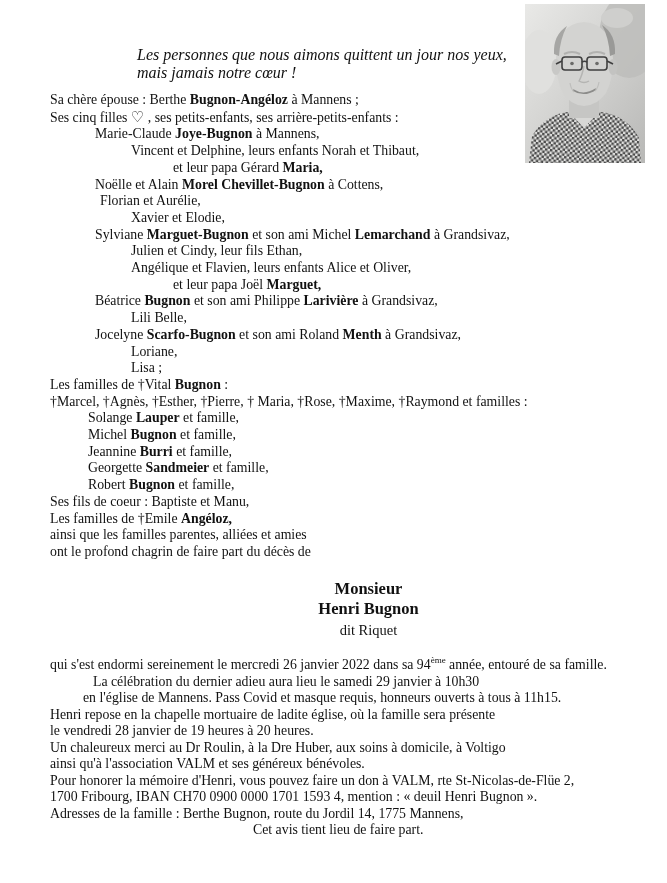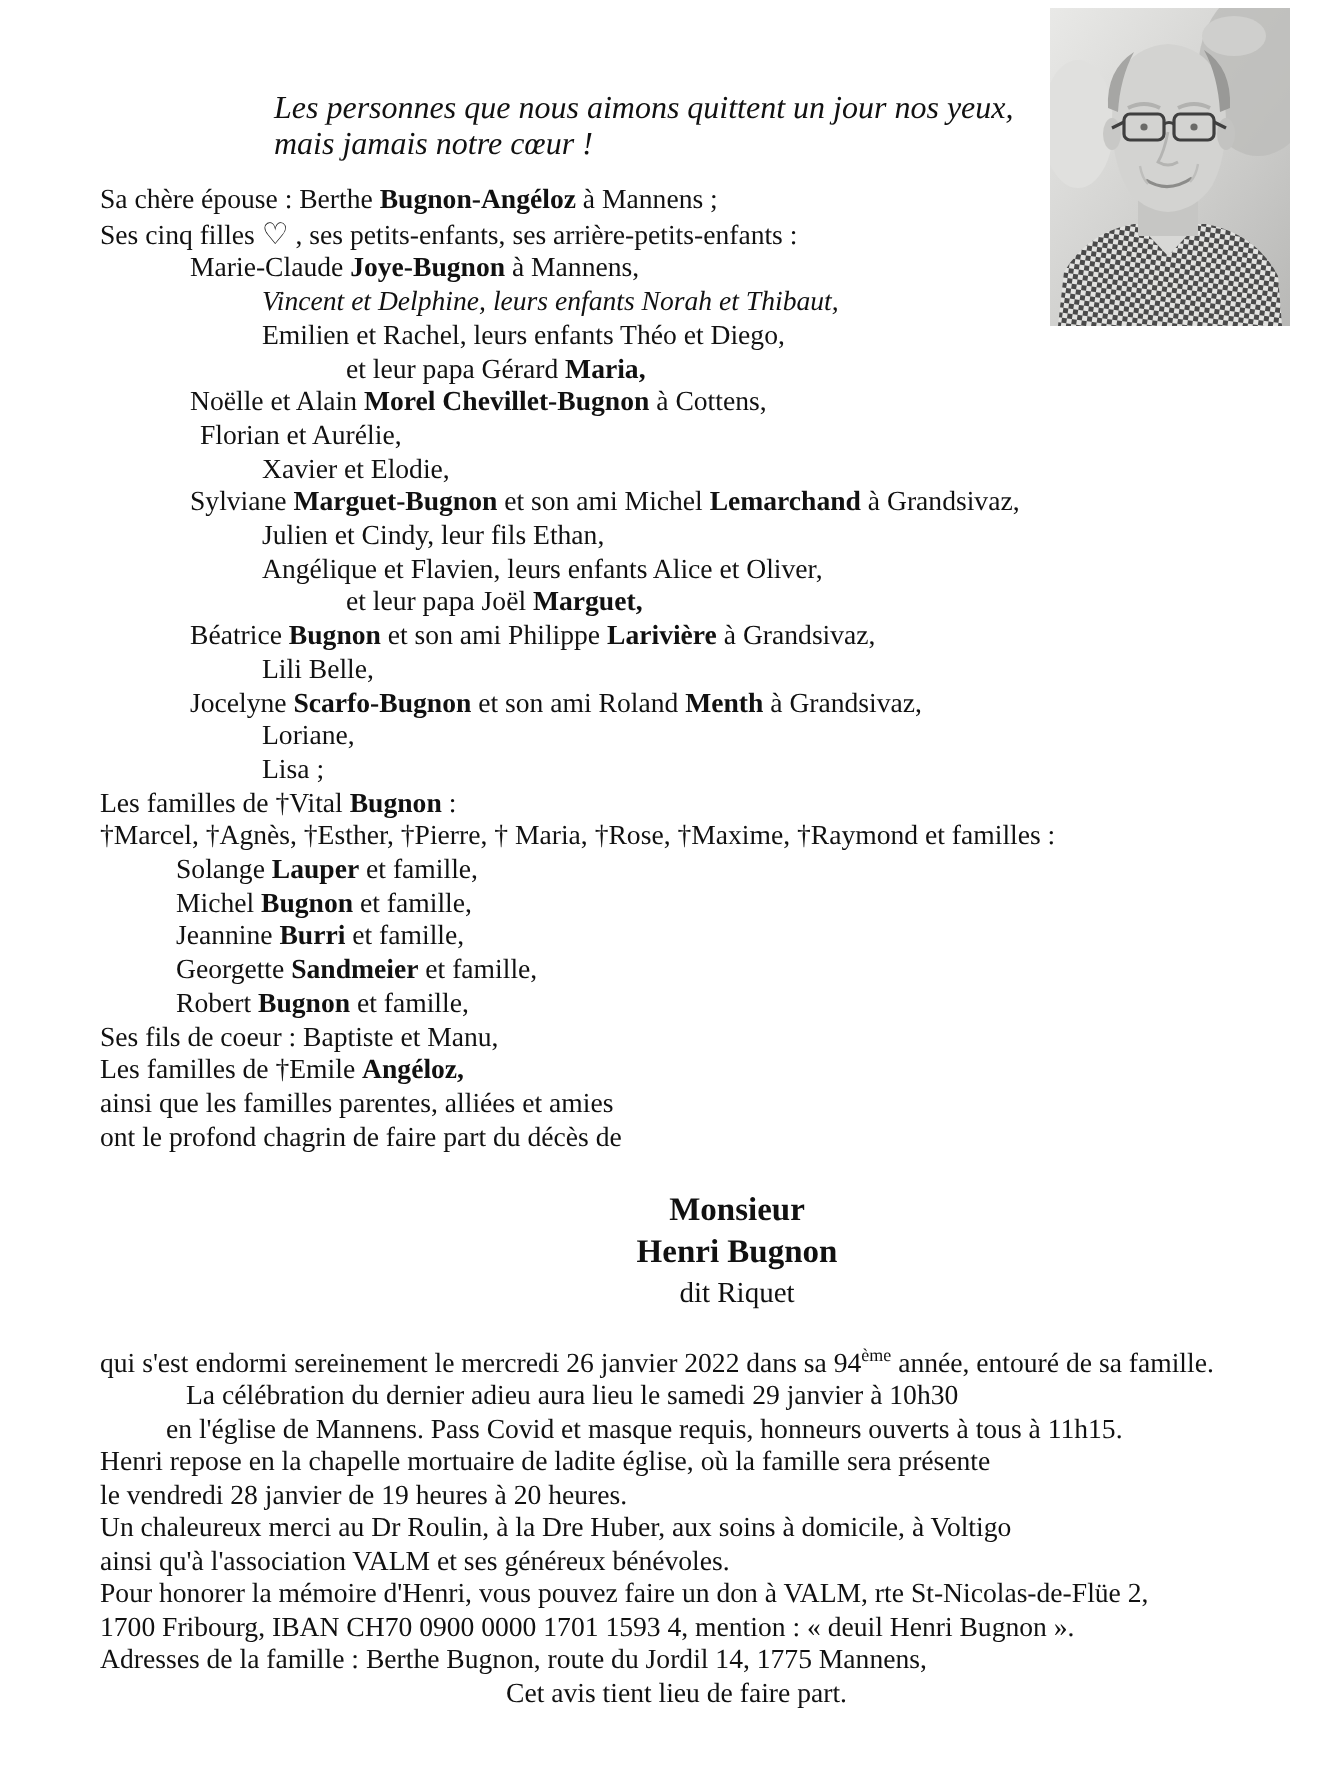--- a/index.html
+++ b/index.html
@@ -39,22 +39,21 @@
 
   <div class="quote">
     <div class="tl">Les personnes que nous aimons quittent un jour nos yeux,</div>
     <div class="tl">mais jamais notre cœur !</div>
   </div>
 
   <div class="block fam">
       <div class="tl"><span>Sa chère épouse : Berthe </span><span class="b">Bugnon-Angéloz</span><span> à Mannens ;</span></div>
       <div class="tl"><span>Ses cinq filles </span><span class="heart">♡</span><span> , ses petits-enfants, ses arrière-petits-enfants :</span></div>
       <div class="tl" style="margin-left: 45px;"><span>Marie-Claude </span><span class="b">Joye-Bugnon</span><span> à Mannens,</span></div>
-      <div class="tl" style="margin-left: 81px; font-style: italic;"><span>Vincent et Delphine, leurs enfants Norah et Thibaut,</span></div>
-      <div class="tl" style="margin-left: 81px;"><span>Emilien et Rachel, leurs enfants Théo et Diego,</span></div>
+      <div class="tl" style="margin-left: 81px;"><span>Vincent et Delphine, leurs enfants Norah et Thibaut,</span></div>
       <div class="tl" style="margin-left: 123px;"><span>et leur papa Gérard </span><span class="b">Maria,</span></div>
       <div class="tl" style="margin-left: 45px;"><span>Noëlle et Alain </span><span class="b">Morel Chevillet-Bugnon</span><span> à Cottens,</span></div>
       <div class="tl" style="margin-left: 50px;"><span>Florian et Aurélie,</span></div>
       <div class="tl" style="margin-left: 81px;"><span>Xavier et Elodie,</span></div>
       <div class="tl" style="margin-left: 45px;"><span>Sylviane </span><span class="b">Marguet-Bugnon</span><span> et son ami Michel </span><span class="b">Lemarchand</span><span> à Grandsivaz,</span></div>
       <div class="tl" style="margin-left: 81px;"><span>Julien et Cindy, leur fils Ethan,</span></div>
       <div class="tl" style="margin-left: 81px;"><span>Angélique et Flavien, leurs enfants Alice et Oliver,</span></div>
       <div class="tl" style="margin-left: 123px;"><span>et leur papa Joël </span><span class="b">Marguet,</span></div>
       <div class="tl" style="margin-left: 45px;"><span>Béatrice </span><span class="b">Bugnon</span><span> et son ami Philippe </span><span class="b">Larivière</span><span> à Grandsivaz,</span></div>
       <div class="tl" style="margin-left: 81px;"><span>Lili Belle,</span></div>

